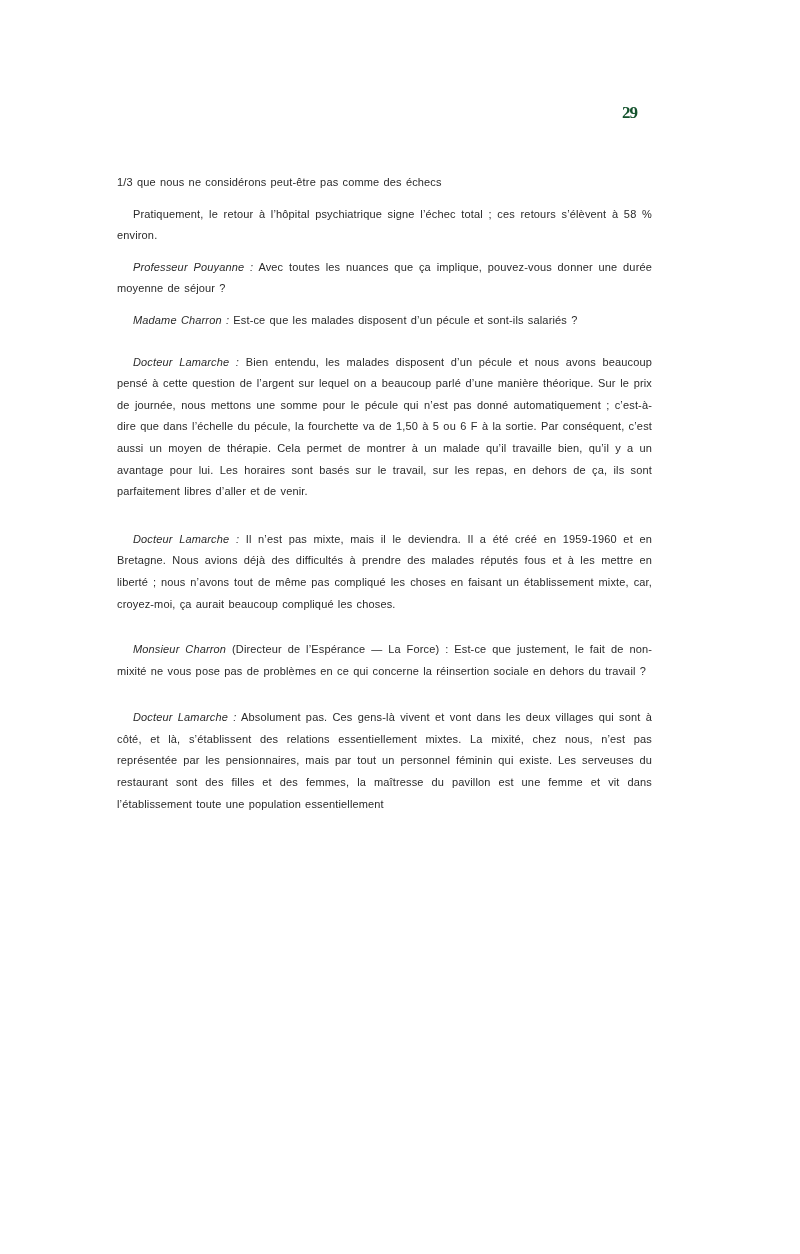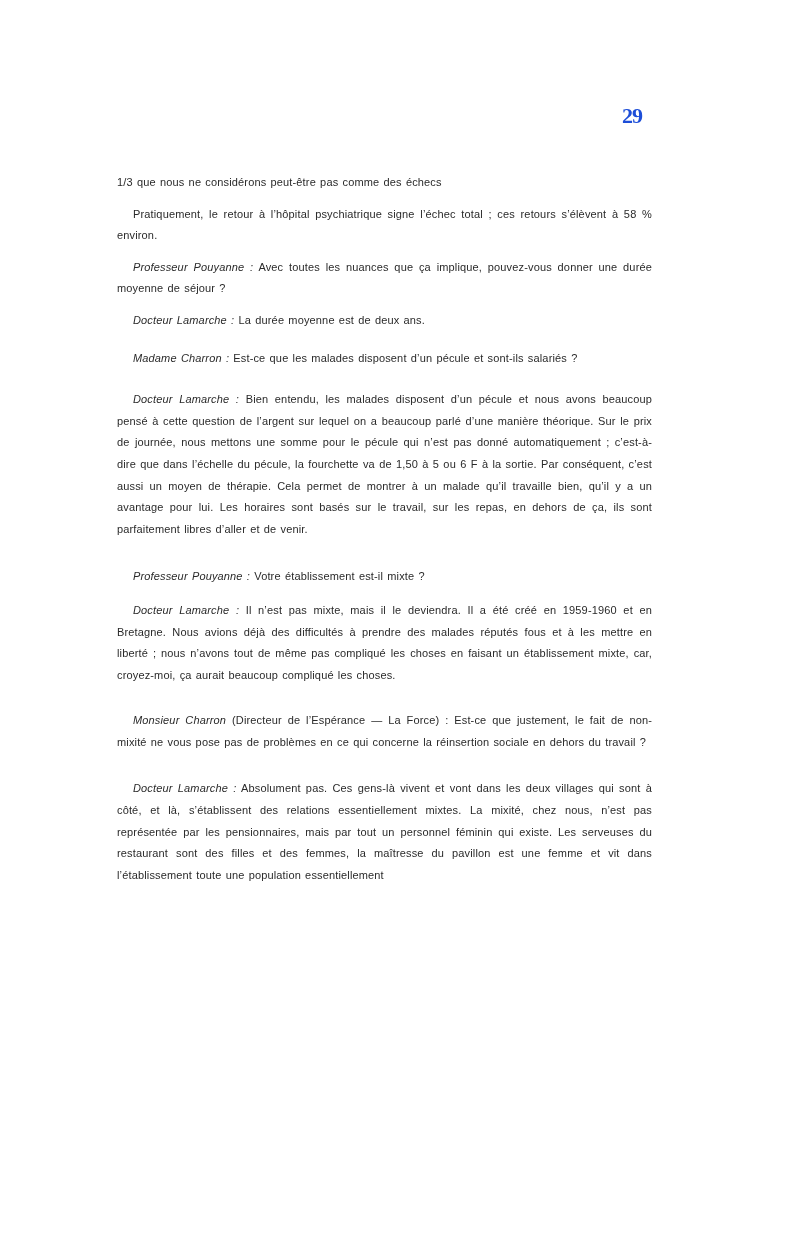--- a/index.html
+++ b/index.html
@@ -9,23 +9,23 @@
     position: relative;
     overflow: hidden;
     font-family: "Liberation Sans", sans-serif;
     color: #2a2a2a;
   }
   .page-number {
     position: absolute;
     left: 622px; top: 103px;
     font-family: "Liberation Serif", serif;
     font-weight: bold;
-    font-size: 22px;
+    font-size: 17px;
     letter-spacing: -1px;
-    color: #1d4ed8;
+    color: #14532d;
   }
   .text-block {
     position: absolute;
     left: 117px; top: 172px;
     width: 535px;
     font-size: 11px;
     line-height: 21.6px;
     text-align: justify;
     letter-spacing: 0.15px;
     word-spacing: 1px;
@@ -43,31 +43,25 @@
 <div class="text-block">
   <p class="para first">
     <span>1/3 que nous ne considérons peut-être pas comme des échecs</span>
   </p>
   <p class="para">
     <span>Pratiquement, le retour à l’hôpital psychiatrique signe l’échec total ; ces retours s’élèvent à 58 % environ.</span>
   </p>
   <p class="para">
     <span class="speaker">Professeur Pouyanne :</span><span> Avec toutes les nuances que ça implique, pouvez-vous donner une durée moyenne de séjour ?</span>
   </p>
-  <p class="para" style="margin-bottom:16px">
-    <span class="speaker">Docteur Lamarche :</span><span> La durée moyenne est de deux ans.</span>
-  </p>
   <p class="para" style="margin-bottom:20px">
     <span class="speaker">Madame Charron :</span><span> Est-ce que les malades disposent d’un pécule et sont-ils salariés ?</span>
   </p>
   <p class="para" style="margin-bottom:26px">
     <span class="speaker">Docteur Lamarche :</span><span> Bien entendu, les malades disposent d’un pécule et nous avons beaucoup pensé à cette question de l’argent sur lequel on a beaucoup parlé d’une manière théorique. Sur le prix de journée, nous mettons une somme pour le pécule qui n’est pas donné automatiquement ; c’est-à-dire que dans l’échelle du pécule, la fourchette va de 1,50 à 5 ou 6 F à la sortie. Par conséquent, c’est aussi un moyen de thérapie. Cela permet de montrer à un malade qu’il travaille bien, qu’il y a un avantage pour lui. Les horaires sont basés sur le travail, sur les repas, en dehors de ça, ils sont parfaitement libres d’aller et de venir.</span>
-  </p>
-  <p class="para" style="margin-bottom:12px">
-    <span class="speaker">Professeur Pouyanne :</span><span> Votre établissement est-il mixte ?</span>
   </p>
   <p class="para" style="margin-bottom:24px">
     <span class="speaker">Docteur Lamarche :</span><span> Il n’est pas mixte, mais il le deviendra. Il a été créé en 1959-1960 et en Bretagne. Nous avions déjà des difficultés à prendre des malades réputés fous et à les mettre en liberté ; nous n’avons tout de même pas compliqué les choses en faisant un établissement mixte, car, croyez-moi, ça aurait beaucoup compliqué les choses.</span>
   </p>
   <p class="para" style="margin-bottom:25px">
     <span class="speaker">Monsieur Charron</span><span> (Directeur de l’Espérance — La Force) : Est-ce que justement, le fait de non-mixité ne vous pose pas de problèmes en ce qui concerne la réinsertion sociale en dehors du travail ?</span>
   </p>
   <p class="para">
     <span class="speaker">Docteur Lamarche :</span><span> Absolument pas. Ces gens-là vivent et vont dans les deux villages qui sont à côté, et là, s’établissent des relations essentiellement mixtes. La mixité, chez nous, n’est pas représentée par les pensionnaires, mais par tout un personnel féminin qui existe. Les serveuses du restaurant sont des filles et des femmes, la maîtresse du pavillon est une femme et vit dans l’établissement toute une population essentiellement</span>
   </p>

